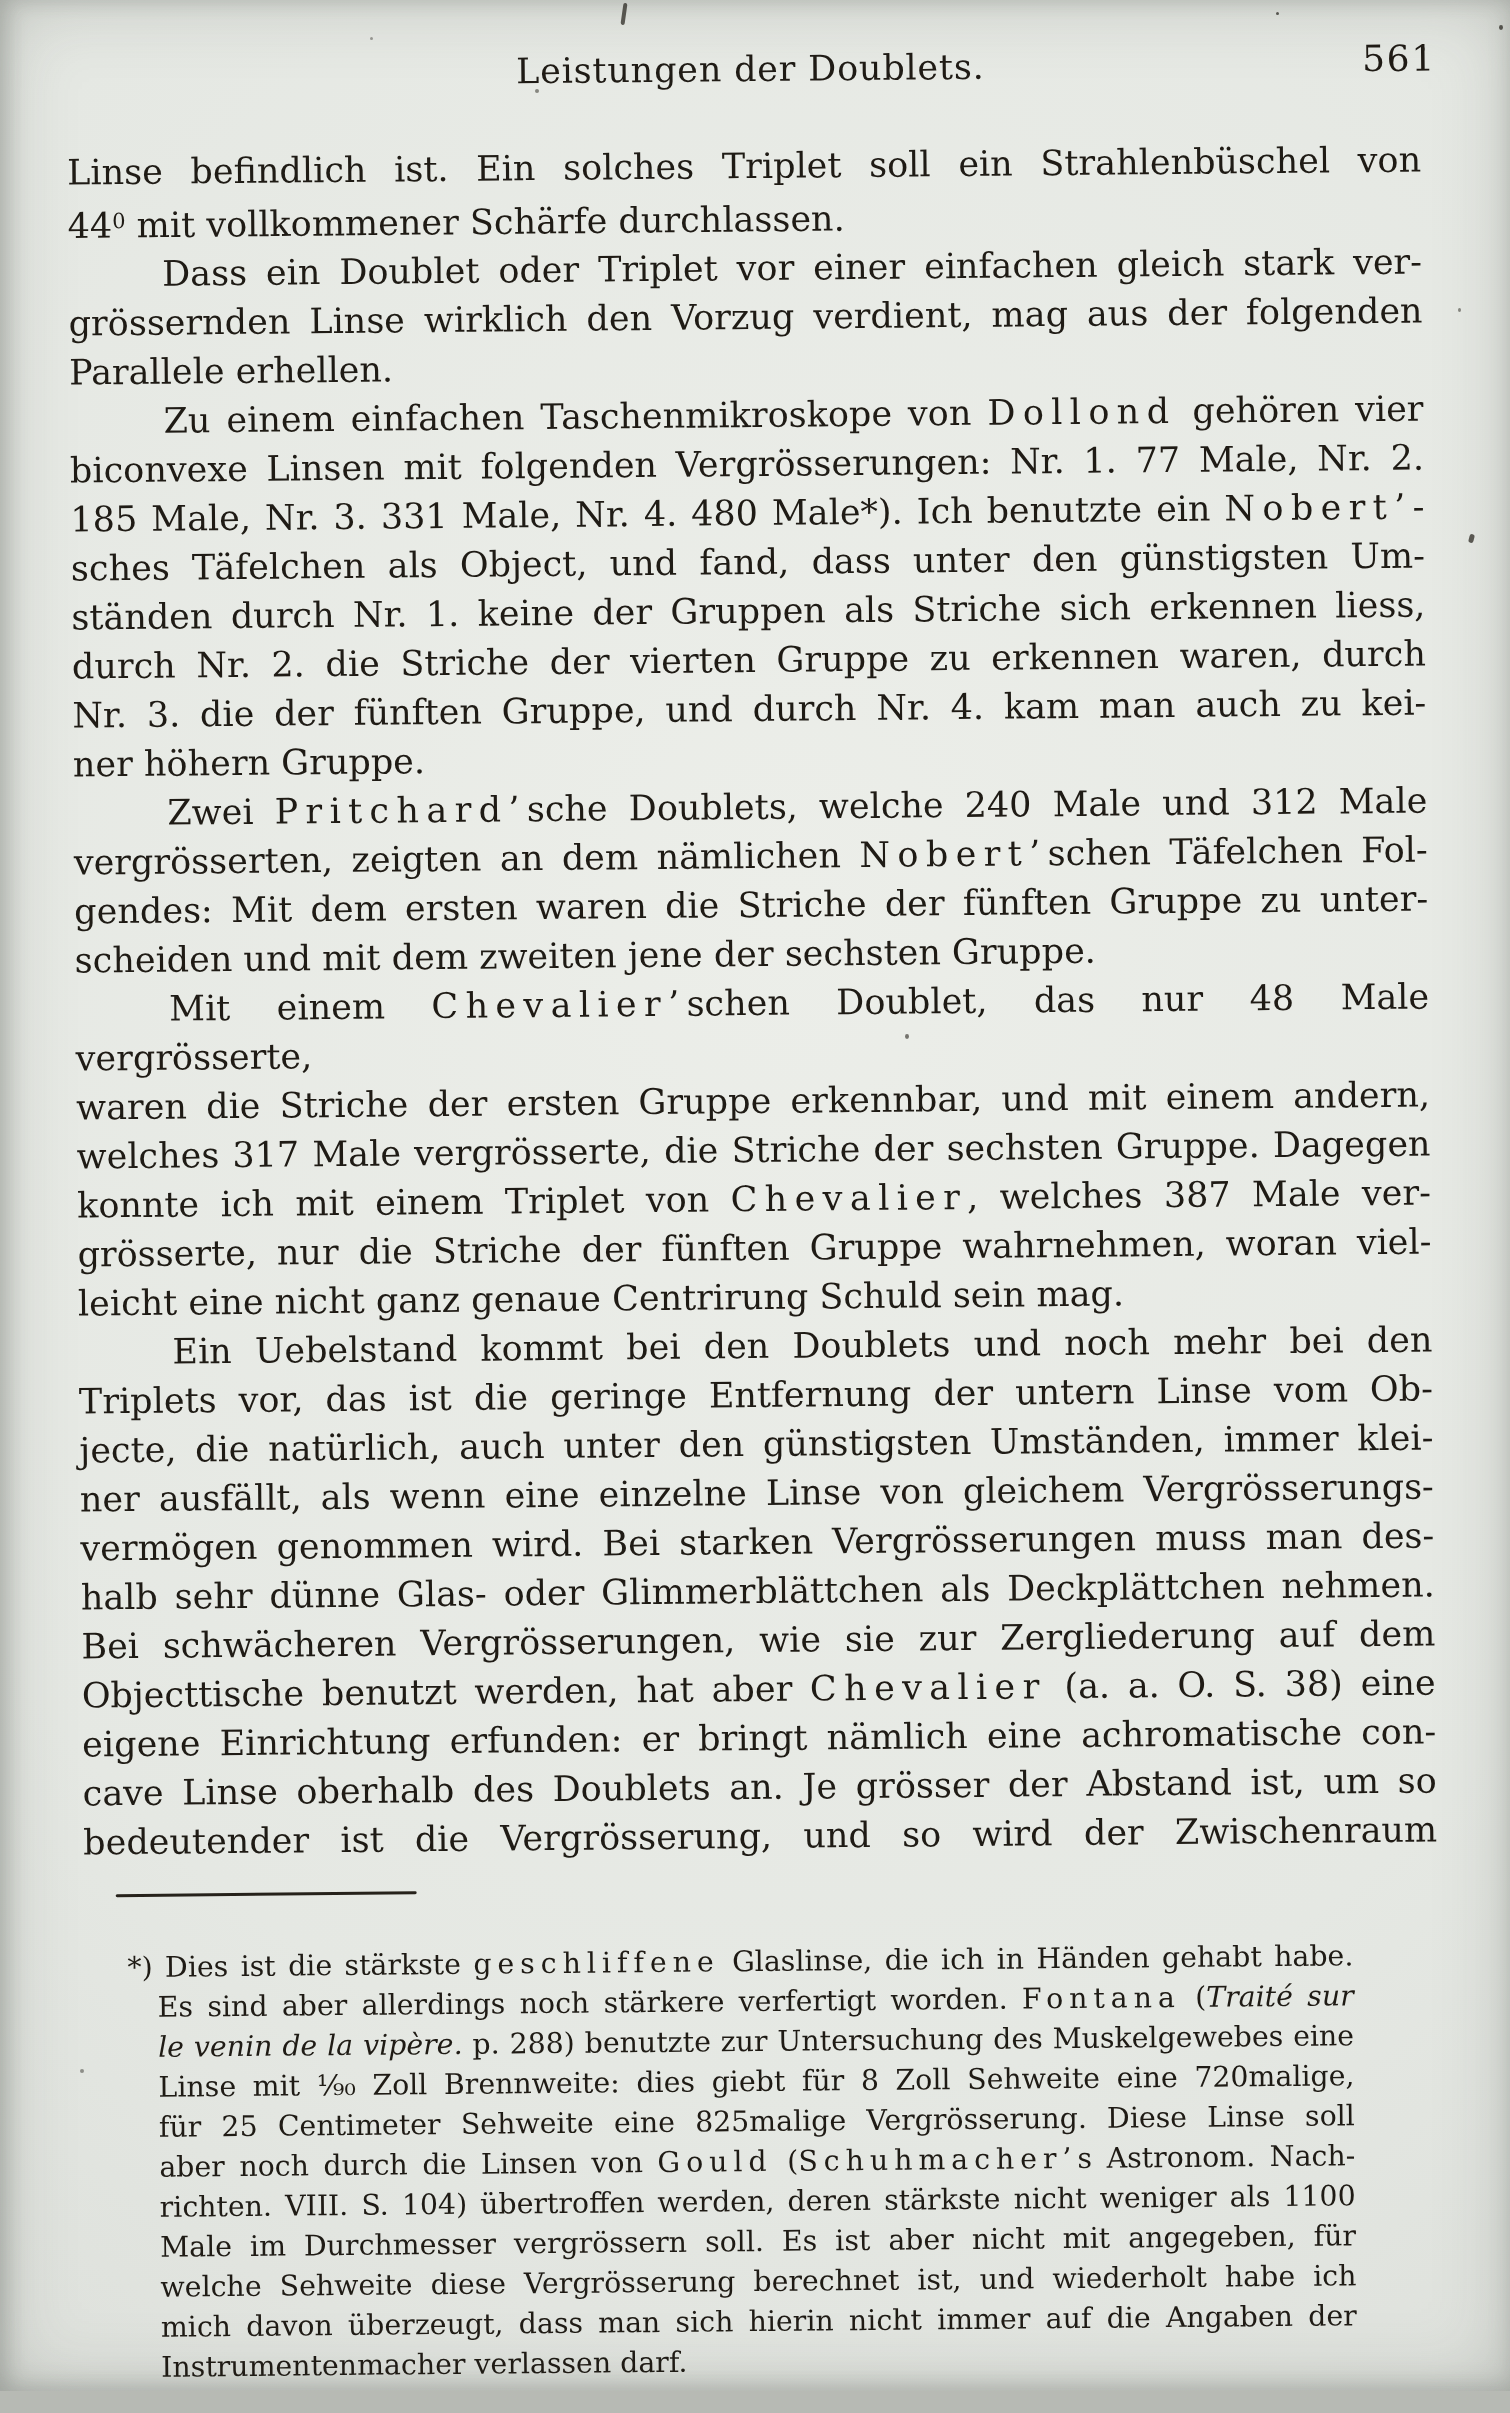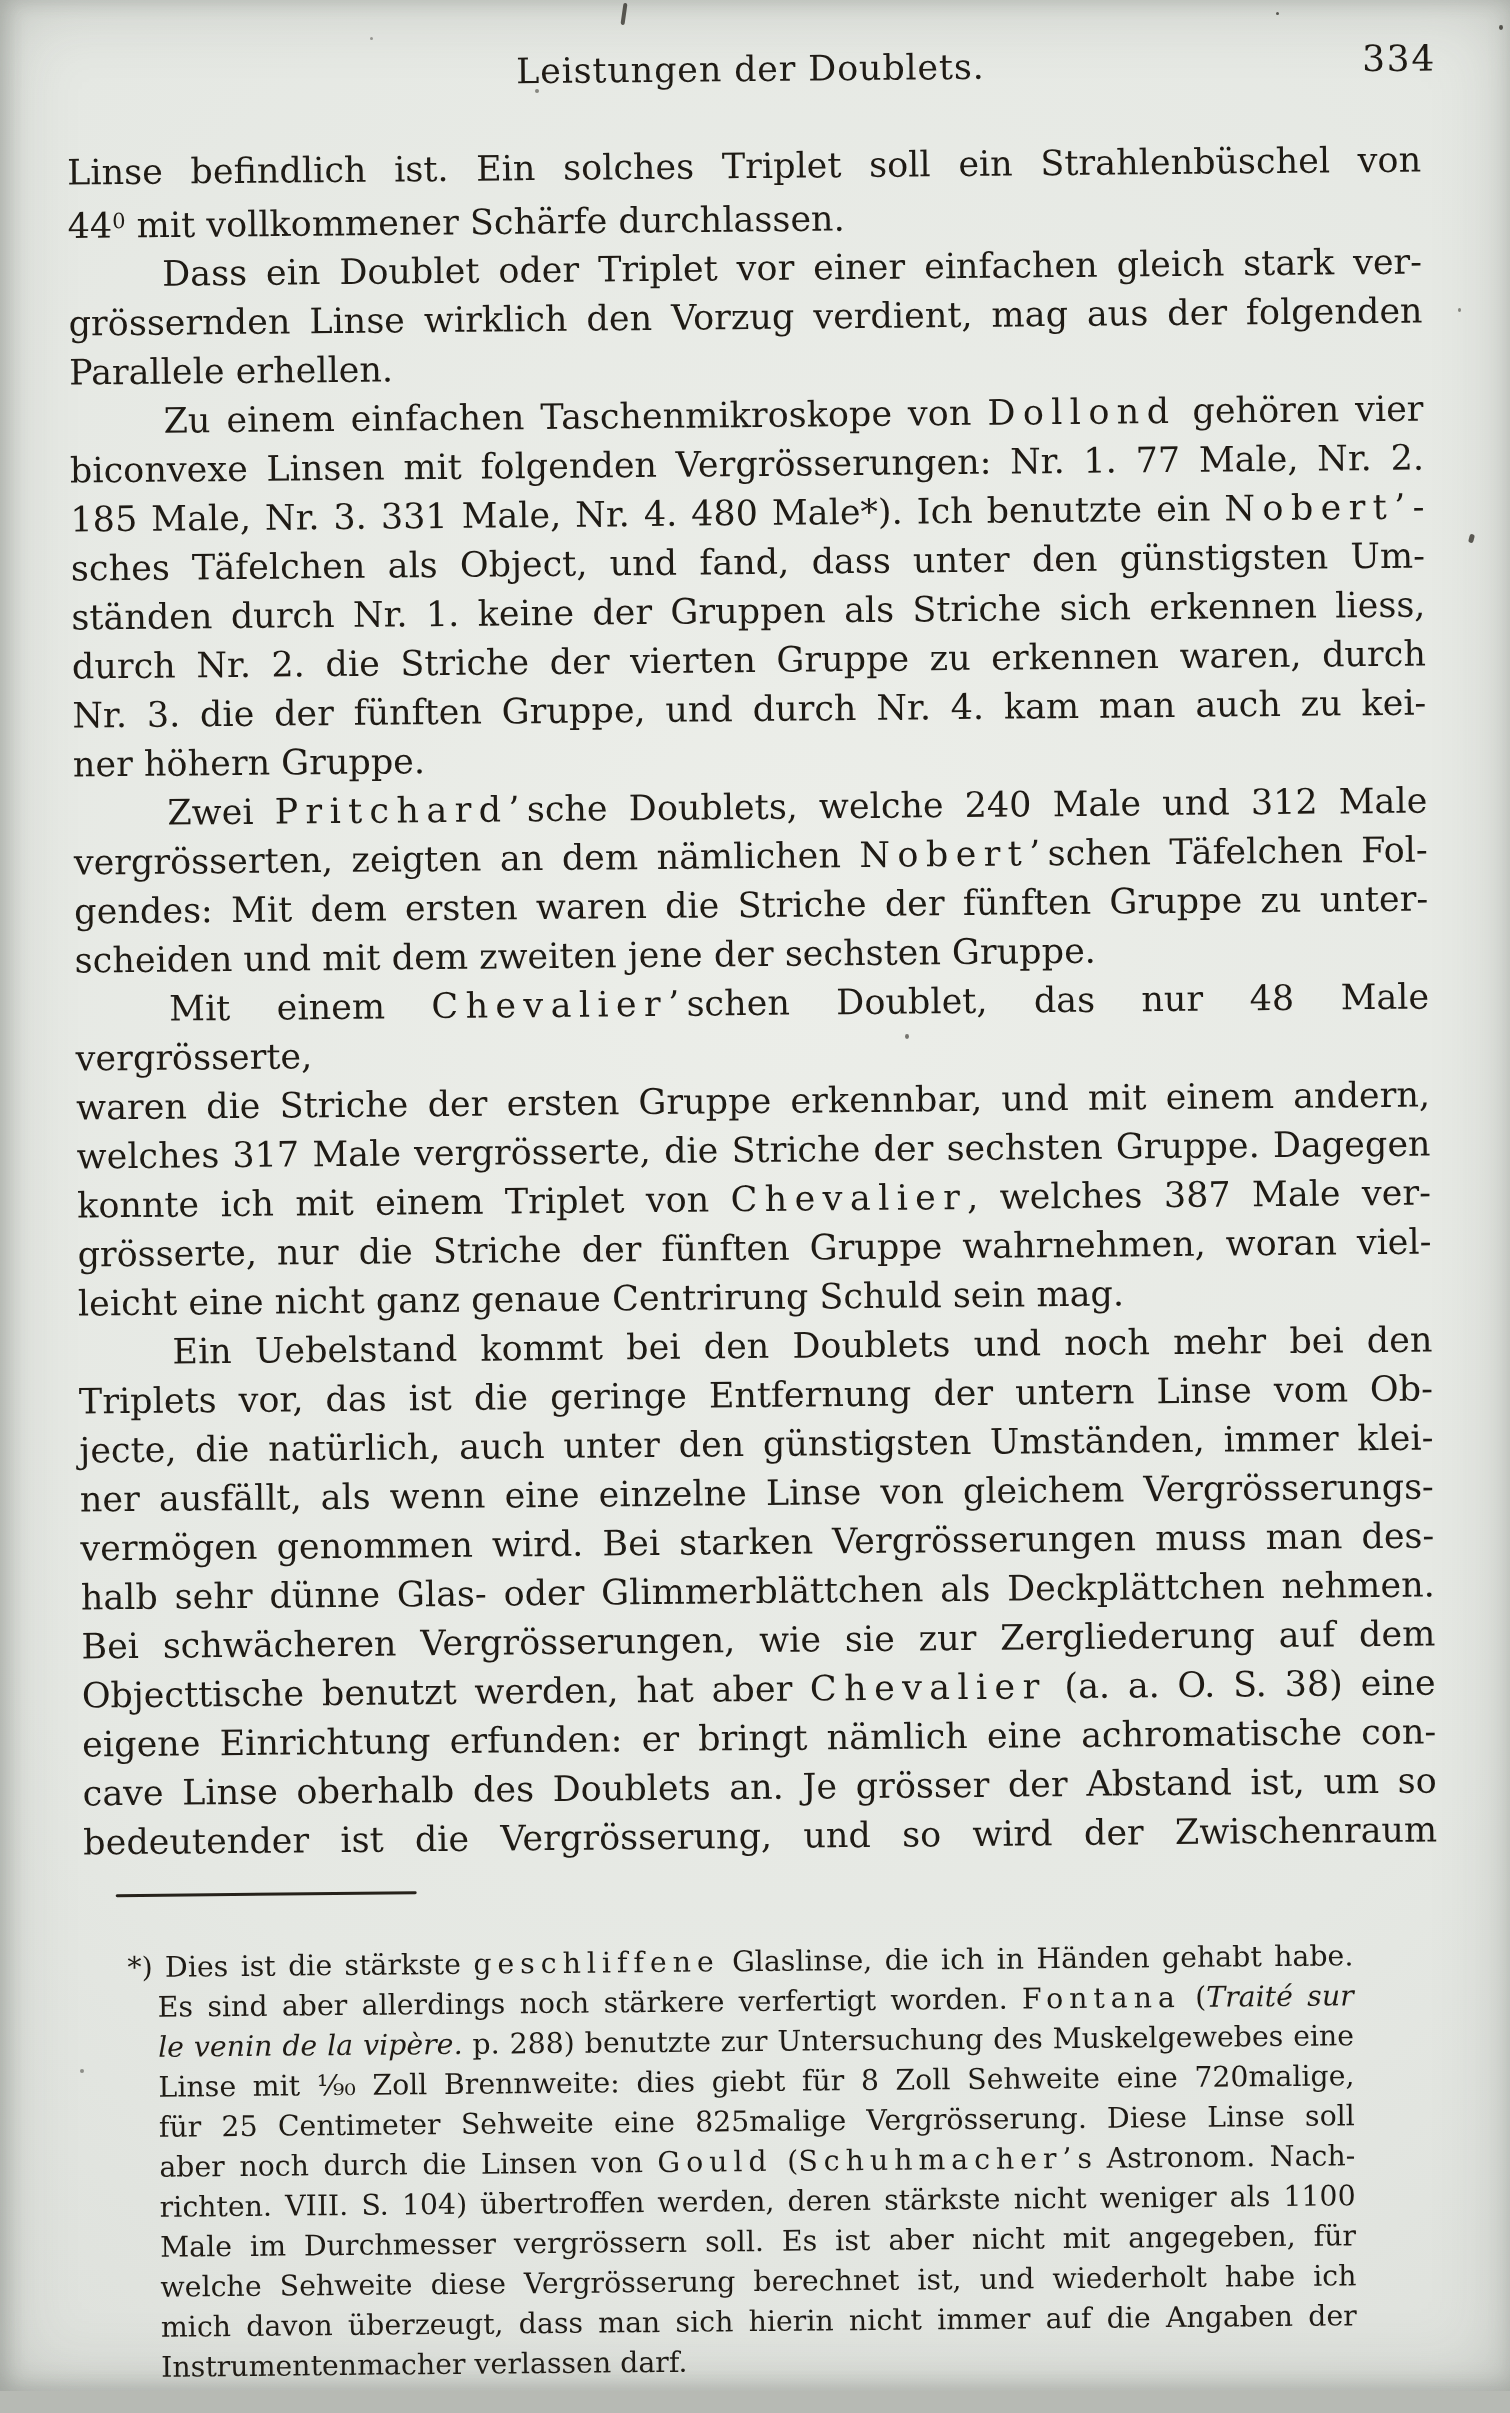--- a/index.html
+++ b/index.html
@@ -67,21 +67,21 @@
   .specks span:nth-child(10){ left:370px;  top:37px;   width:3.3px;  height:3.3px; background:rgba(38,35,28,0.4); }
 </style>
 </head>
 <body>
 
 <div class="page">
   <div class="scan">
 
     <div class="header">
       <span class="running-title">Leistungen der Doublets.</span>
-      <span class="page-number">334</span>
+      <span class="page-number">561</span>
     </div>
 
     <div class="body-text" id="body-text">
         <div class="bline"><span>Linse befindlich ist.  Ein solches Triplet soll ein Strahlenbüschel von</span></div>
         <div class="bline end"><span>44</span><span class="sup">0</span><span> mit vollkommener Schärfe durchlassen.</span></div>
         <div class="bline indent"><span>Dass ein Doublet oder Triplet vor einer einfachen gleich stark ver-</span></div>
         <div class="bline"><span>grössernden Linse wirklich den Vorzug verdient, mag aus der folgenden</span></div>
         <div class="bline end"><span>Parallele erhellen.</span></div>
         <div class="bline indent"><span>Zu einem einfachen Taschenmikroskope von </span><span class="sp">Dollond</span><span> gehören vier</span></div>
         <div class="bline"><span>biconvexe Linsen mit folgenden Vergrösserungen: Nr. 1. 77 Male, Nr. 2.</span></div>

